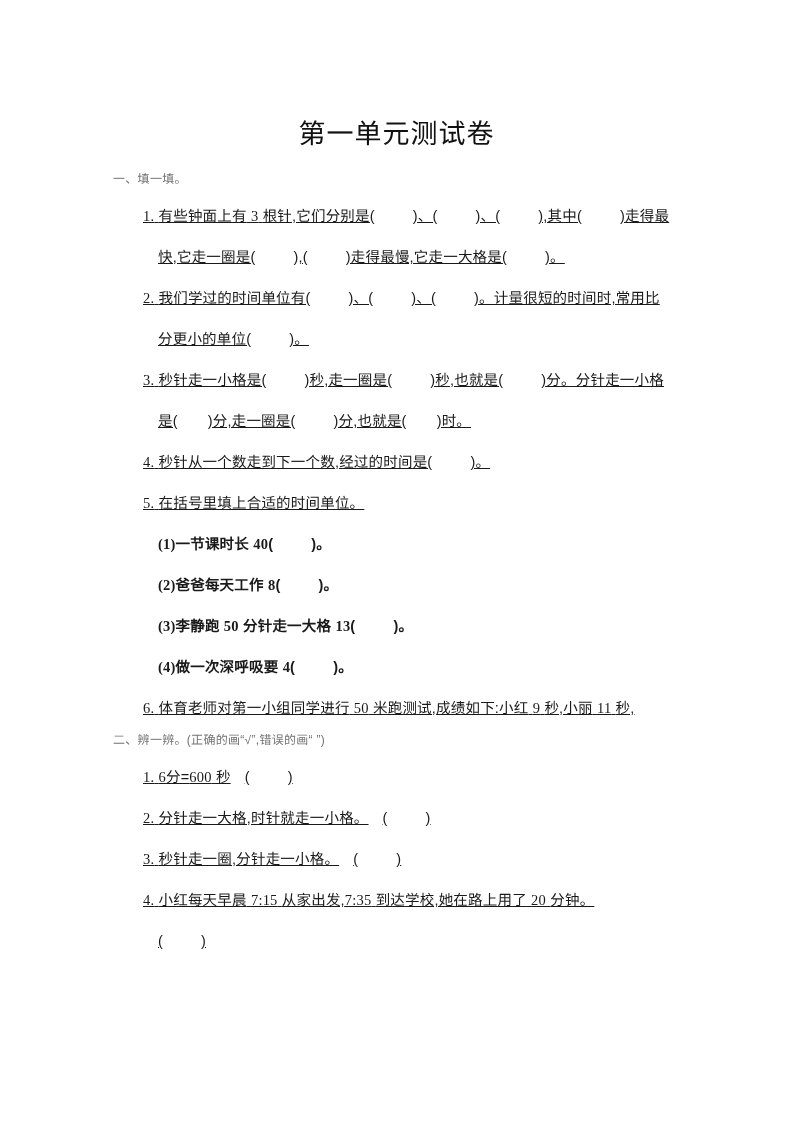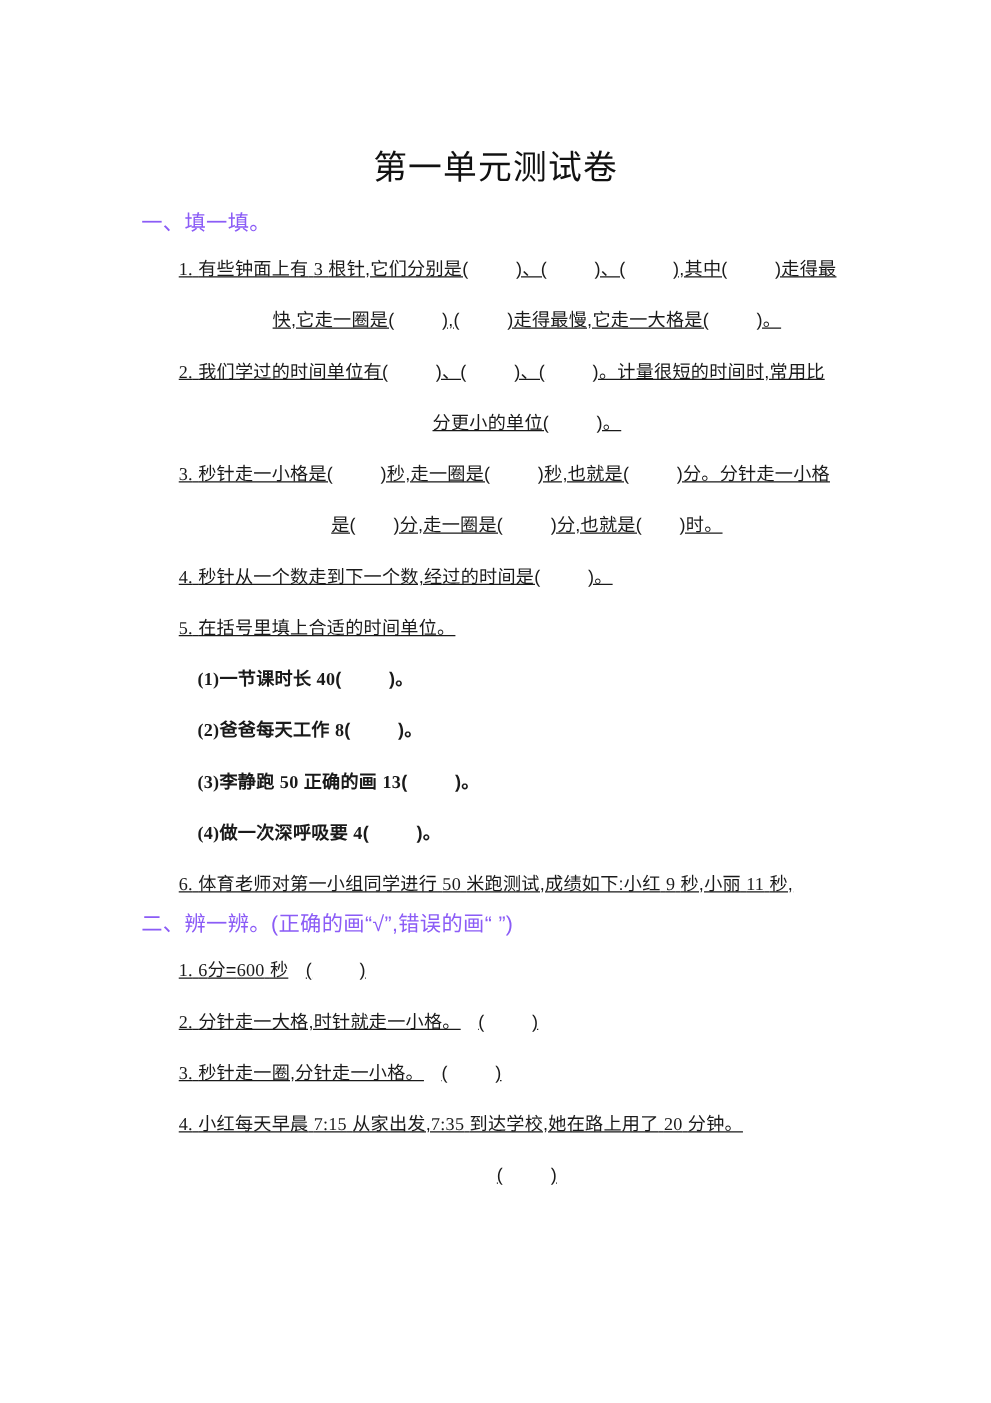--- a/index.html
+++ b/index.html
@@ -41,22 +41,22 @@
 
   
   .content {
     position: absolute;
     top: 168px;
     left: 113px;
     width: 572px;
   }
 
   .section-head {
-    color: #8b5cf6;
-    font-size: 17px;
+    color: #737373;
+    font-size: 12px;
     line-height: 22px;
     margin: 0 0 6px 0;
     letter-spacing: 0.3px;
   }
   .section-head.second {
   }
 
   .qitem {
     margin: 0;
     padding: 0 0 0 30px;
@@ -64,21 +64,20 @@
     line-height: 41px;
     letter-spacing: 0.2px;
     text-indent: 0;
   }
   .qitem .ln {
     display: block;
     text-decoration: underline;
   }
   .qitem .ln.cont {
     padding-left: 15px;
-    text-align: center;
   }
   .qitem .sub {
     display: block;
     padding-left: 15px;
     font-weight: bold;
   }
 
   
   .num {
     font-family: "Liberation Serif", "DejaVu Serif", serif;
@@ -154,21 +153,21 @@
         <span class="num">(1)</span><span>一节课时长</span>
         <span class="num">40</span><span>(</span><span class="blank"></span><span>)。</span>
       </span>
       <span class="sub">
         <span class="num">(2)</span><span>爸爸每天工作</span>
         <span class="num">8</span><span>(</span><span class="blank"></span><span>)。</span>
       </span>
       <span class="sub">
         <span class="num">(3)</span><span>李静跑</span>
         <span class="num">50</span>
-        <span>正确的画</span>
+        <span>分针走一大格</span>
         <span class="num">13</span><span>(</span><span class="blank"></span><span>)。</span>
       </span>
       <span class="sub">
         <span class="num">(4)</span><span>做一次深呼吸要</span>
         <span class="num">4</span><span>(</span><span class="blank"></span><span>)。</span>
       </span>
     </div>
 
     <div class="qitem">
       <span class="ln">

